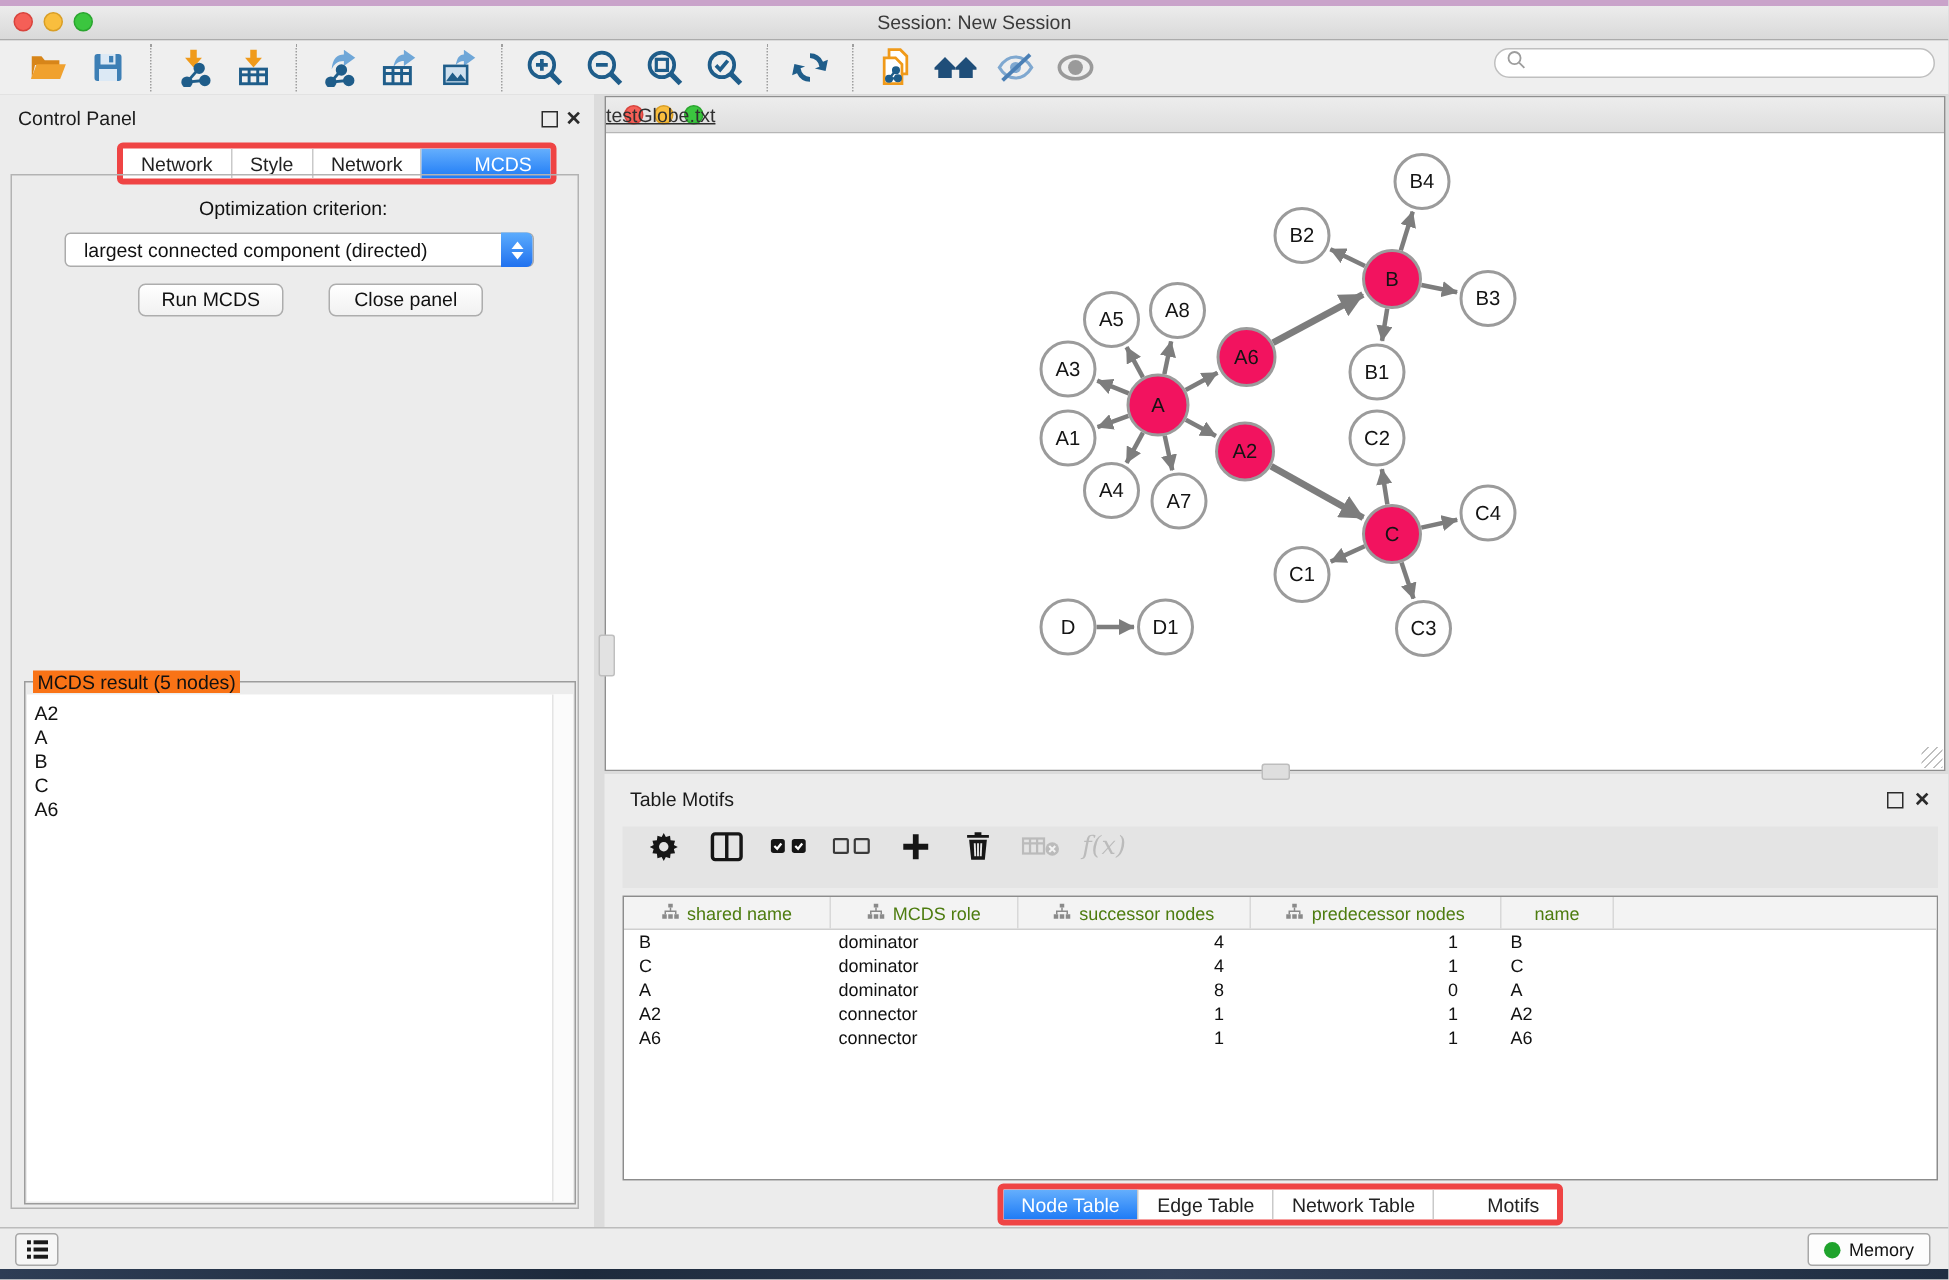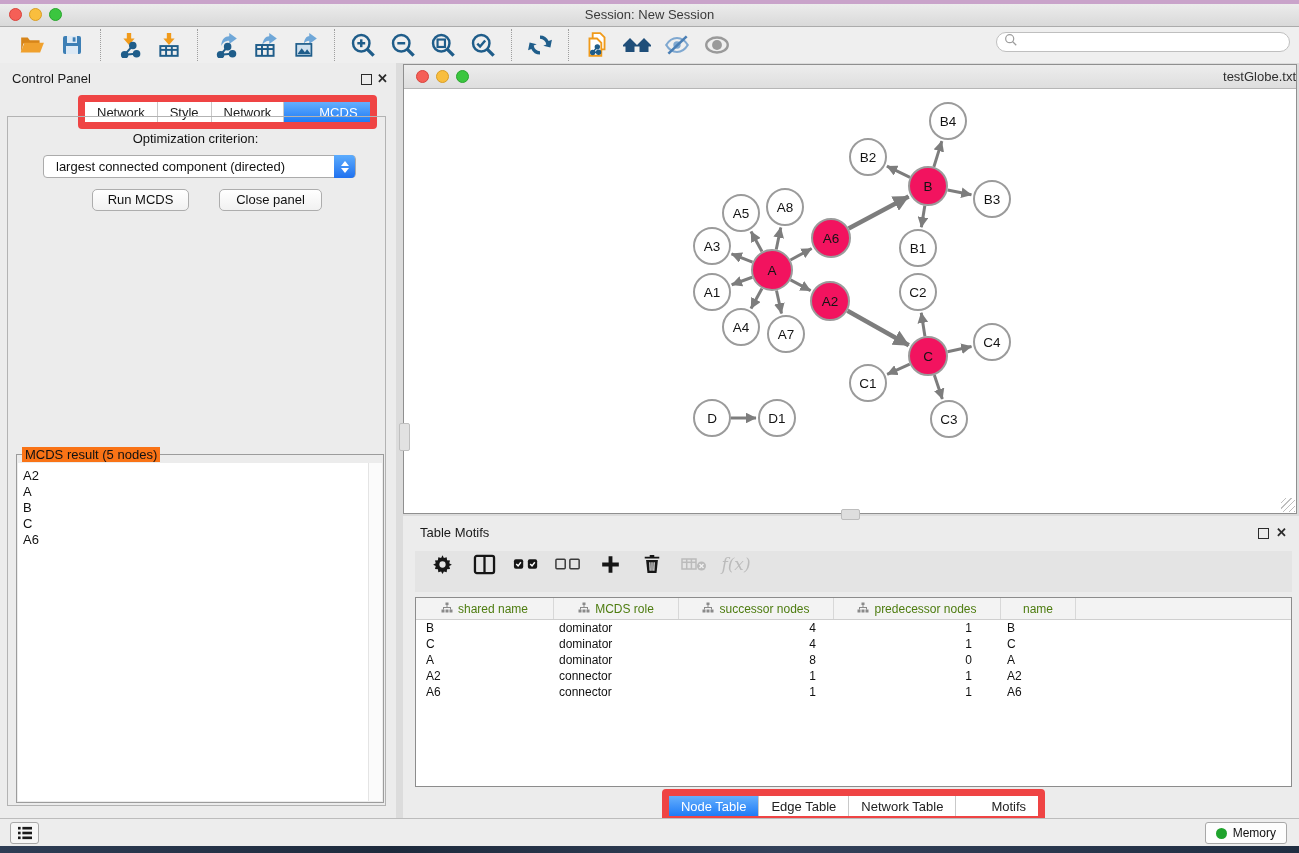--- a/index.html
+++ b/index.html
@@ -35,21 +35,21 @@
   
   #main-bg{left:0;top:63px;width:1299px;height:755px;background:#DCDCDC;}
   #control-panel-bg{left:0;top:63px;width:396px;height:755px;background:#ECECEC;}
   #table-panel-bg{left:403px;top:516px;width:896px;height:302px;background:#ECECEC;}
   
   #control-panel-title{left:12px;top:71px;font-size:13px;color:#1A1A1A;}
   .panel-float{width:9px;height:9px;border:1.6px solid #2B2B2B;display:inline-block;}
   .panel-close{font-size:13px;font-weight:bold;color:#2B2B2B;line-height:13px;}
   #cp-float{left:361px;top:74px;}
   #cp-close{left:377px;top:72px;}
-  .seg{display:flex;border:7px solid #ef4444;border-radius:4px;background:#fff;
+  .seg{display:flex;border:4px solid #ef4444;border-radius:4px;background:#fff;
     overflow:hidden;height:20px;font-size:13px;color:#222;width:max-content;}
   .seg .tab{padding:0 12px;border-right:1px solid #C9C9C9;display:flex;align-items:center;}
   .seg .tab:last-child{border-right:none;padding-left:35px;}
   .seg .tab.active{background:linear-gradient(#65AFFD,#1E7BF6);color:#fff;}
   #cp-tabs{left:78px;top:95px;}
   #cp-box{left:7px;top:116px;width:377px;height:688px;border:1px solid #B3B3B3;}
   #opt-label{left:7px;top:131px;width:377px;text-align:center;font-size:13px;color:#111;}
   #opt-select{left:43px;top:155px;width:313px;height:23px;background:#fff;border:1px solid #ABABAB;
     border-radius:4px;box-sizing:border-box;}
   #opt-select-value{position:absolute;left:12px;top:0;line-height:21px;font-size:13px;color:#111;white-space:nowrap;}
@@ -65,21 +65,21 @@
   #result-box{left:16px;top:454px;width:366px;height:347px;border:1px solid #9C9C9C;}
   #result-legend{position:absolute;left:5px;top:-8px;background:#f97316;padding:0 3px;font-size:13px;color:#111;}
   #result-inner{position:absolute;left:1px;top:8px;right:1px;bottom:1px;background:#fff;}
   #result-list{padding:5px 0 0 5px;font-size:13px;line-height:16px;color:#111;}
   #result-scrollbar{position:absolute;right:0;top:0;bottom:0;width:13px;background:#FBFBFB;border-left:1px solid #E4E4E4;}
   
   #net-window{left:403px;top:64px;width:894px;height:450px;background:#fff;border:1px solid #8F8F8F;box-sizing:border-box;}
   #net-titlebar{position:absolute;left:0;top:0;right:0;height:23px;
     background:linear-gradient(#EDEDED,#DEDEDE);border-bottom:1px solid #B6B6B6;}
   #net-lights{position:absolute;left:12px;top:5px;}
-  #net-title{position:absolute;left:0;top:0;width:100%;text-align:right;font-size:13px;line-height:23px;color:#2F2F2F;}
+  #net-title{position:absolute;left:0;top:0;width:100%;text-align:left;font-size:13px;line-height:23px;color:#2F2F2F;text-decoration:underline;}
   #net-canvas{position:absolute;left:0;top:24px;right:0;bottom:0;background:#fff;}
   #net-canvas svg{position:absolute;left:0;top:0;}
   #net-grip{position:absolute;right:1px;bottom:1px;width:14px;height:14px;
     background:repeating-linear-gradient(135deg,transparent 0 3px,#AFAFAF 3px 4px);opacity:.8;}
   #net-vnub{left:399px;top:423px;width:9px;height:26px;background:#E2E2E2;border:1px solid #BFBFBF;border-radius:2px;}
   #net-hnub{left:841px;top:509px;width:17px;height:9px;background:#DEDEDE;border:1px solid #BDBDBD;border-radius:2px;}
   
   #table-panel-title{left:420px;top:525px;font-size:13px;color:#1A1A1A;}
   #tp-float{left:1258px;top:528px;}
   #tp-close{left:1276px;top:526px;}

